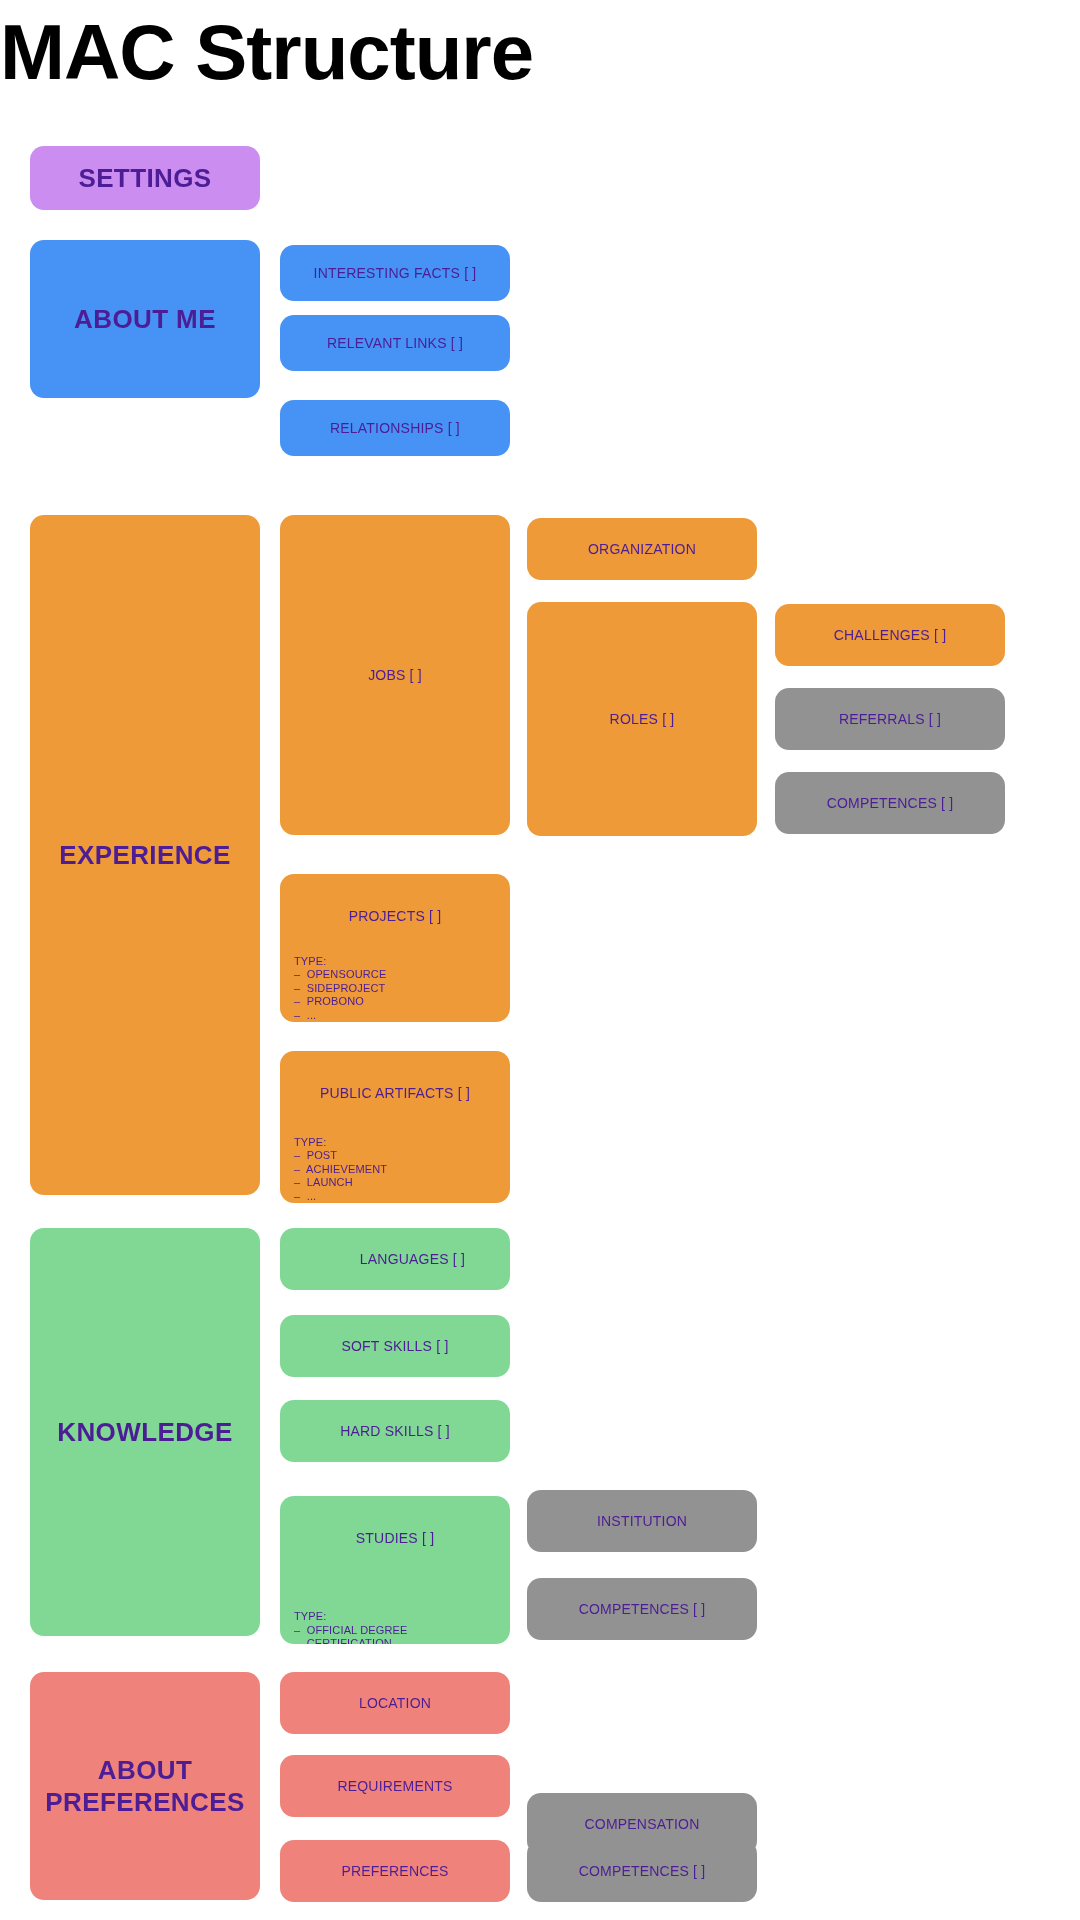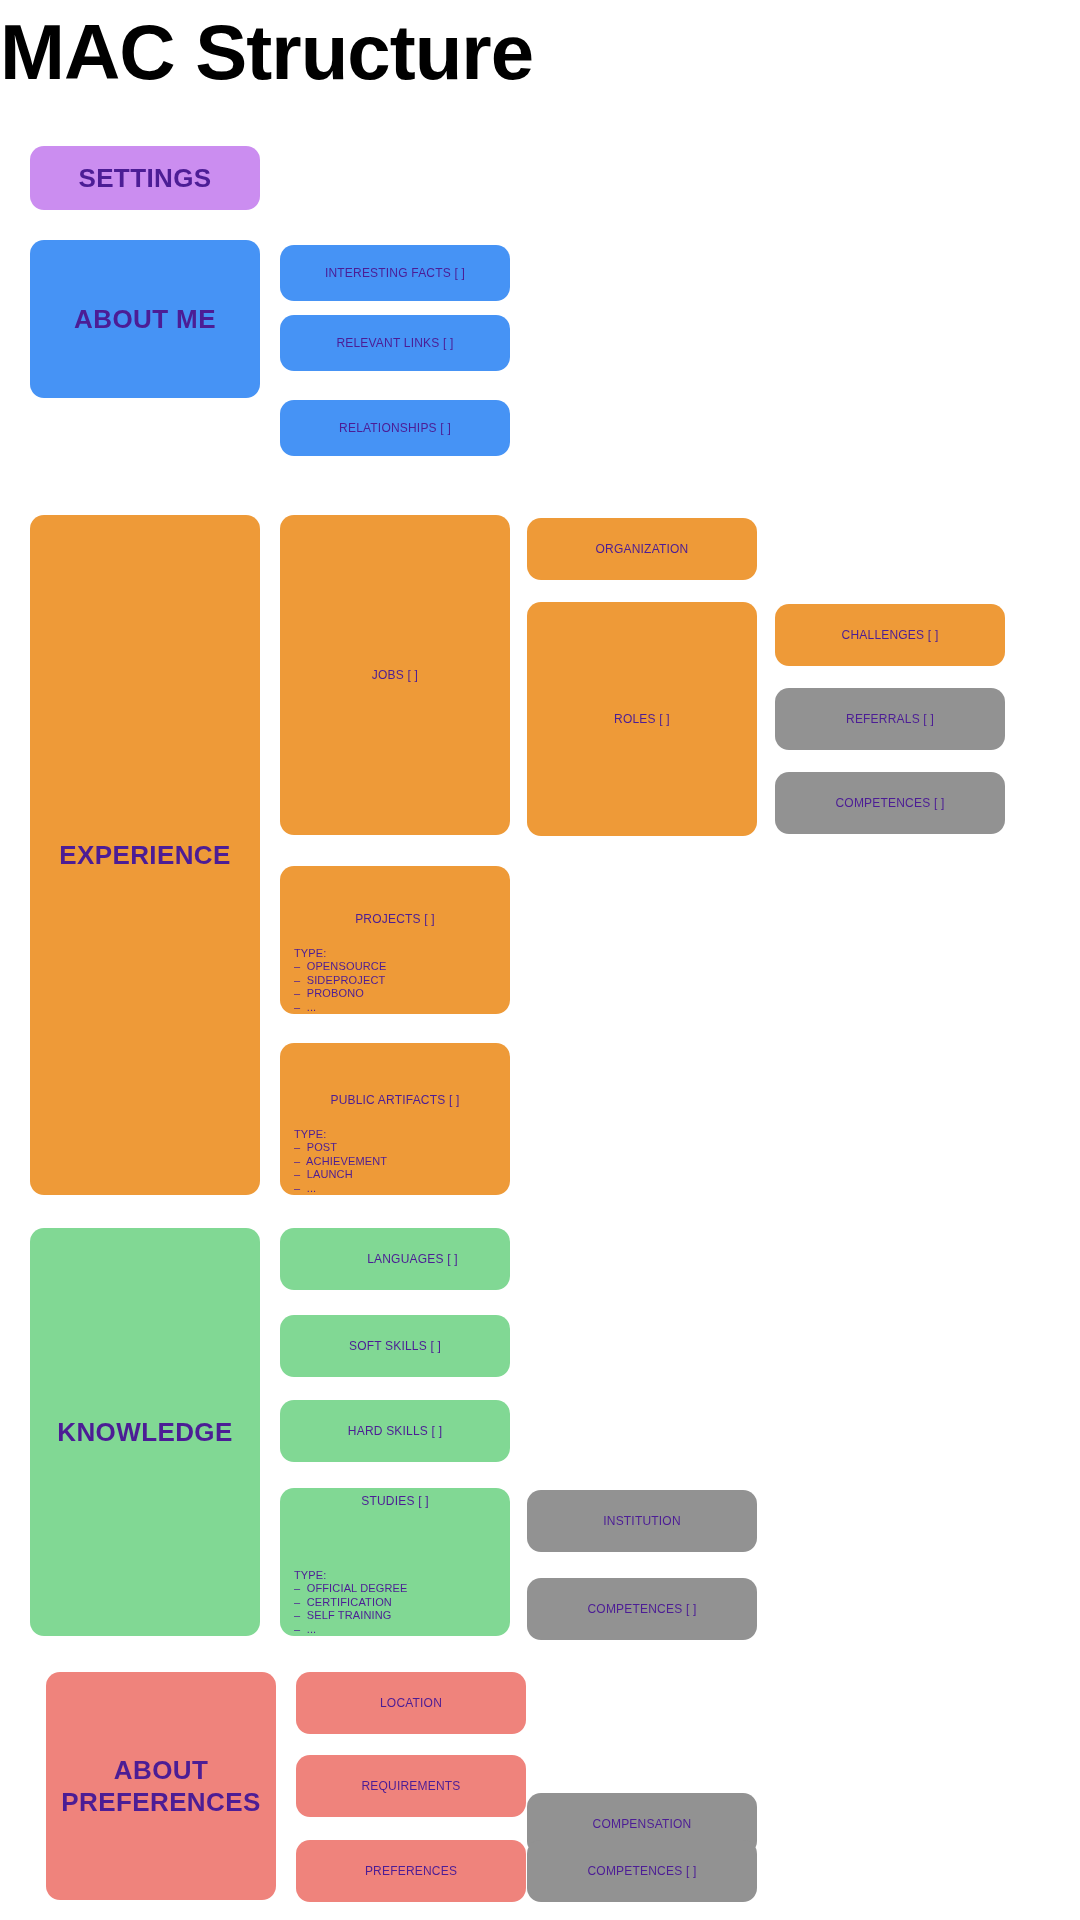--- a/index.html
+++ b/index.html
@@ -53,31 +53,32 @@
   
   .lvl1 .label {
     font-size: 26px;
     font-weight: bold;
     letter-spacing: 0.4px;
     line-height: 32px;
   }
 
   
   .lvl2 .label, .lvl3 .label, .lvl4 .label {
-    font-size: 12px;
+    font-size: 14px;
     font-weight: normal;
     letter-spacing: 0.2px;
-    line-height: 24px;
+    line-height: 32px;
   }
 
   
   .with-list {
-    justify-content: flex-end;
+    justify-content: space-between;
     align-items: stretch;
     padding-top: 26px;
+    margin-top: 8px;
   }
   .with-list .label {
     text-align: center;
   }
   .type-block {
     margin-top: 16px;
     padding-left: 14px;
     text-align: left;
     font-size: 11px;
     line-height: 13.5px;
@@ -89,21 +90,21 @@
   .type-block .type-item {
     display: block;
     white-space: pre;
   }
 
   
   .c-purple { background: #CB8DF0; }
   .c-blue   { background: #4693F5; }
   .c-orange { background: #EE9A38; }
   .c-green  { background: #81D894; }
-  .c-red    { background: #EF837C; margin-left: 16px; }
+  .c-red    { background: #EF837C; }
   .c-gray   { background: #929292; }
 </style>
 </head>
 <body>
 
 <div id="page-title">MAC Structure</div>
 
 <div class="node lvl1 c-purple" style="left:30px; top:146px; width:230px; height:64px;">
   <span class="label">SETTINGS</span>
 </div>

